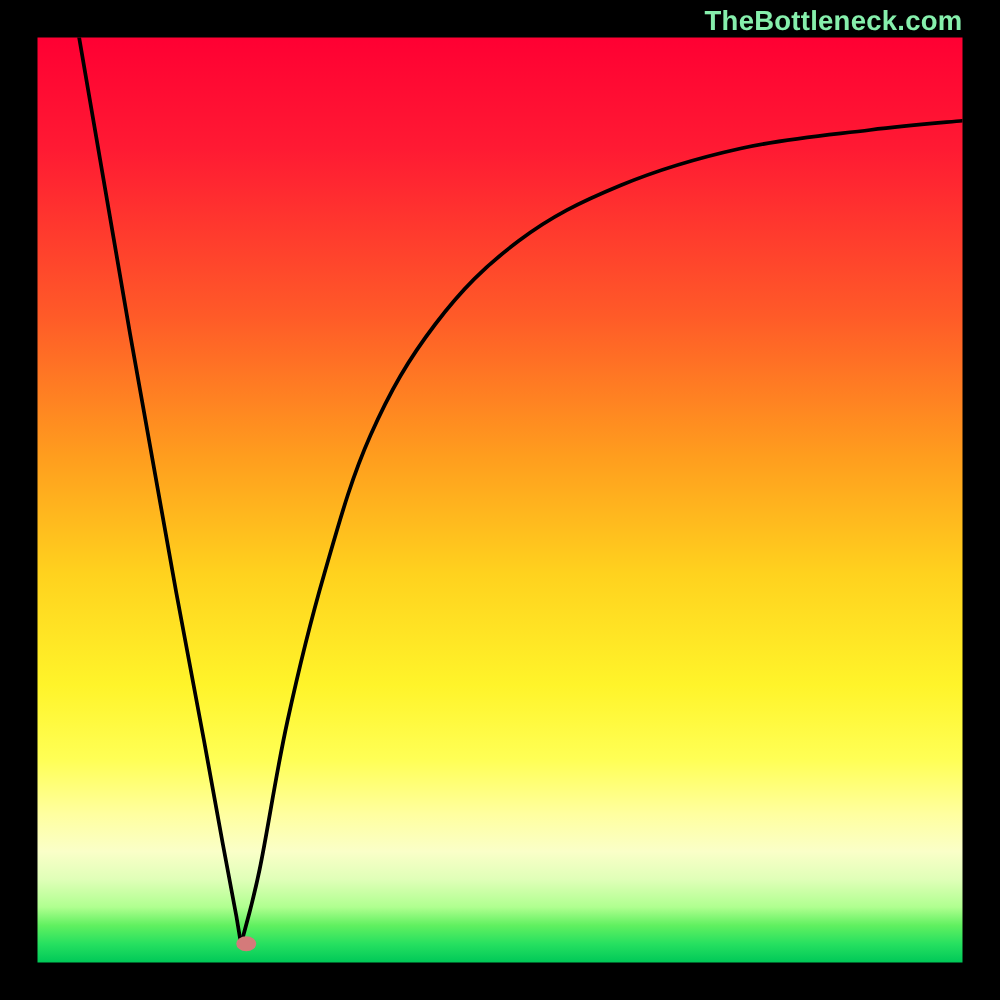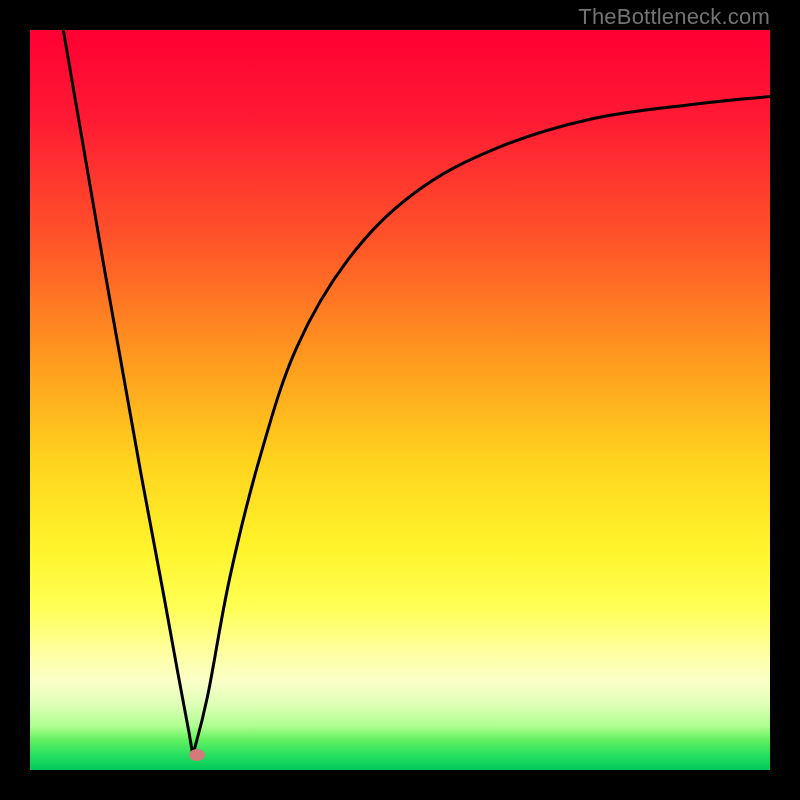--- a/index.html
+++ b/index.html
@@ -39,22 +39,22 @@
       #60f060 96%,
       #26e060 98%,
       #00c858 100%
     );
   }
   .watermark {
     position: absolute;
     top: 4px;
     right: 30px;
     font-size: 22px;
-    font-weight: 400;
-    color: #737373;
+    font-weight: 700;
+    color: #86efac;
     letter-spacing: 0.2px;
     text-align: right;
   }
   svg.curve {
     position: absolute;
     left: 0;
     top: 0;
     width: 740px;
     height: 740px;
   }

